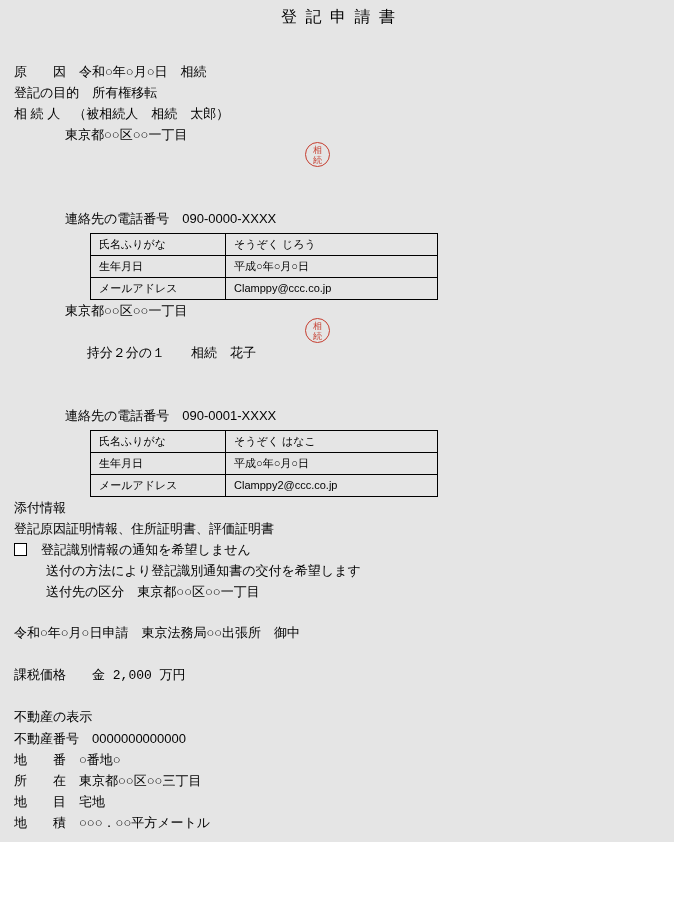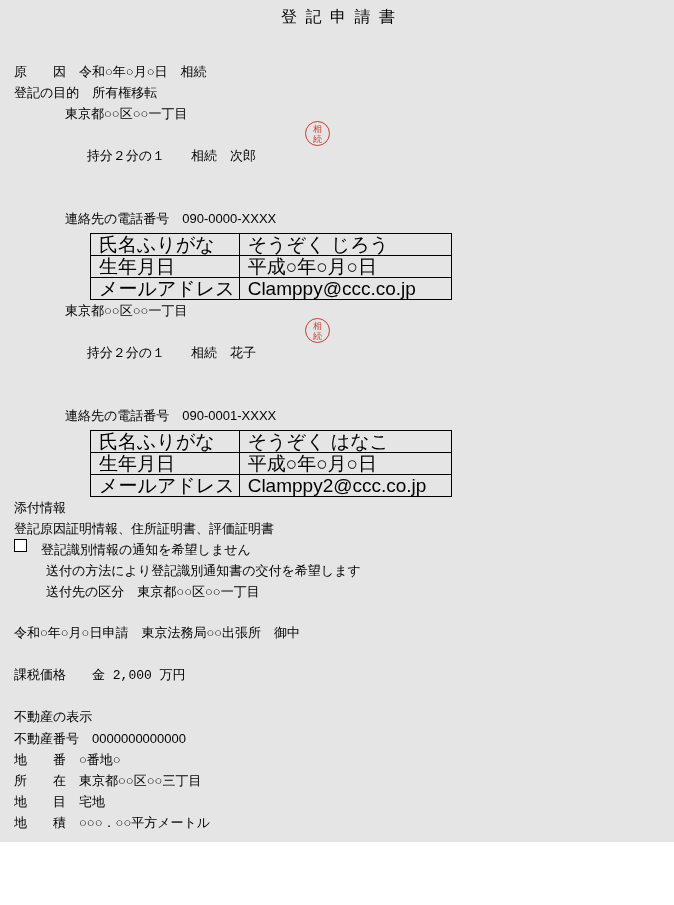--- a/index.html
+++ b/index.html
@@ -40,50 +40,50 @@
     background:rgba(255,255,255,0);
   }
   table.applicant{
     border-collapse:collapse;
     margin:4px 0 0 76px;
   }
   table.applicant td{
     border:1px solid #000;
     height:21px;
     padding:0 4px 0 8px;
-    font-size:19px;
+    font-size:11px;
     white-space:pre;
   }
   td.label-cell{width:122px;}
   td.value-cell{width:199px;}
-  .checkbox-row{display:flex;}
+  .checkbox-row{display:flex;align-items:center;}
   .checkbox{
     display:inline-block;
     width:11px;height:11px;
     border:1px solid #000;
     margin-right:14px;
     flex:0 0 auto;
     background:#fff;
   }
   .gap-top{margin-top:21px;font-family:Liberation Mono, monospace;}
 </style>
 </head>
 <body>
 
 <div class="page">
 
   <div class="title">登 記 申 請 書</div>
 
   <div class="line">原　　因　令和○年○月○日　相続</div>
   <div class="line">登記の目的　所有権移転</div>
+  <div class="line">相 続 人　（被相続人　相続　太郎）</div>
 
   <div>
     <div class="line indent1">東京都○○区○○一丁目</div>
     <div class="line indent1 share-line">
-      <span>持分２分の１　　相続　次郎</span>
       <span class="seal" style="color: rgb(198, 61, 47); border-color: rgb(198, 61, 47);"><span>相</span><span>続</span></span>
     </div>
     <div class="line indent1">連絡先の電話番号　090-0000-XXXX</div>
     <table class="applicant">
       <tbody>
           <tr>
         <td class="label-cell">氏名ふりがな</td>
         <td class="value-cell">そうぞく じろう</td>
       </tr>
       <tr>

